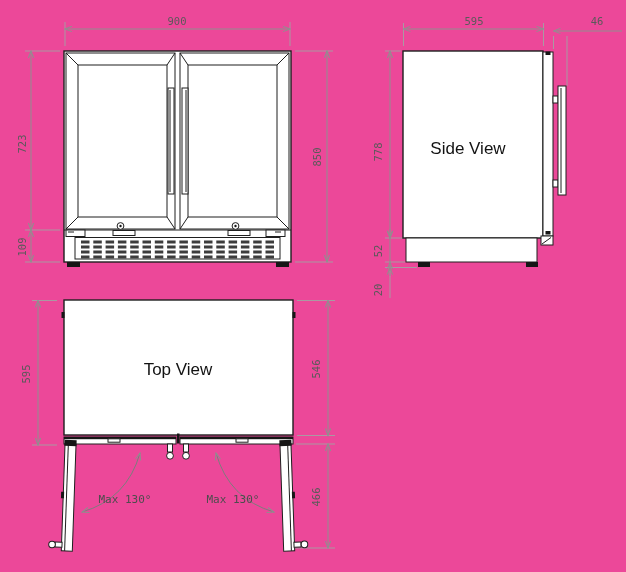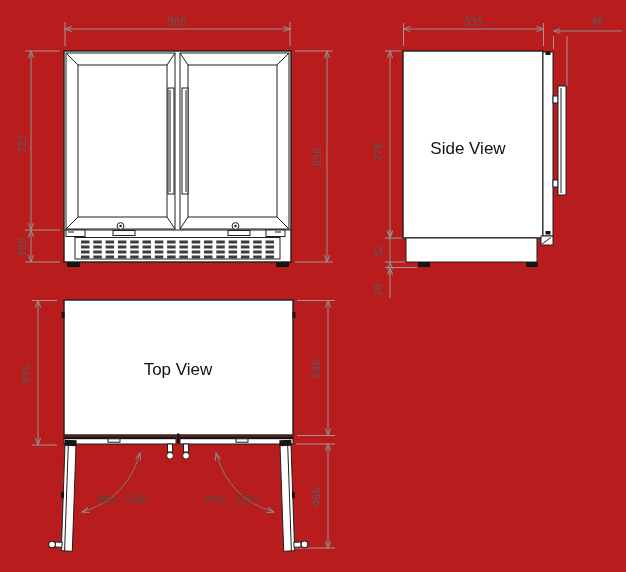--- a/index.html
+++ b/index.html
@@ -1,16 +1,16 @@
 <!DOCTYPE html>
 <html><head>
 <meta charset="utf-8">
 <style>
   html,body{margin:0;padding:0;background:#ffffff;}
-  .stage{position:relative;width:626px;height:572px;background:#b91c1c;overflow:hidden;
+  .stage{position:relative;width:626px;height:572px;background:#ec4899;overflow:hidden;
          font-family:"Liberation Sans",sans-serif;}
   svg{position:absolute;top:0;left:0;}
   .outline{fill:#ffffff;stroke:#1f1f1f;stroke-width:1.4;}
   .thin{fill:none;stroke:#1f1f1f;stroke-width:1;}
   .thinw{fill:#ffffff;stroke:#1f1f1f;stroke-width:1;}
   .dark{fill:#161616;stroke:none;}
   .dim{stroke:#8f8f8f;stroke-width:1;fill:none;}
   .ext{stroke:#a3a3a3;stroke-width:0.9;fill:none;}
   .arc{stroke:#7d7d7d;stroke-width:1;fill:none;}
   .dimtext{font-family:"DejaVu Sans Mono",monospace;font-size:10.5px;fill:#5a5a5a;}

